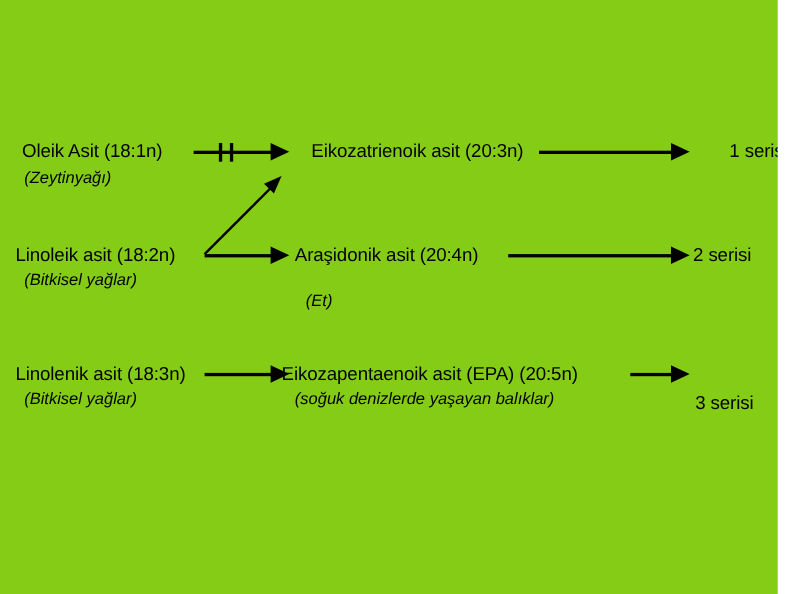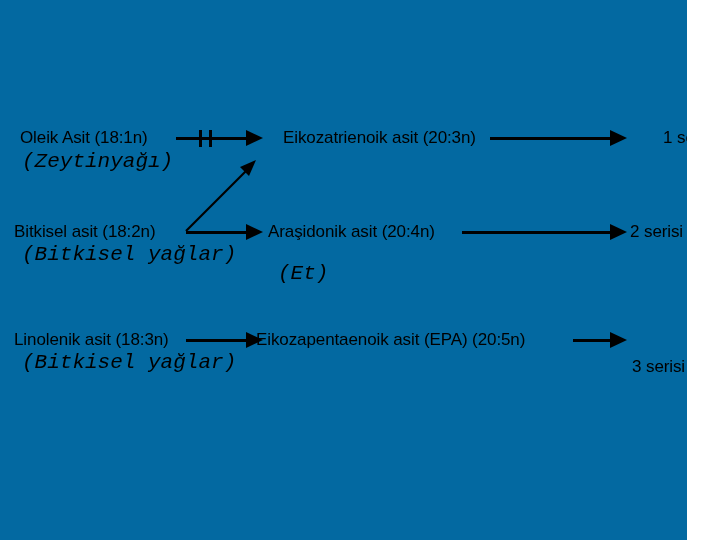--- a/index.html
+++ b/index.html
@@ -4,41 +4,42 @@
 <style>
   html, body {
     margin: 0;
     padding: 0;
     background: #ffffff;
   }
   #canvas {
     position: relative;
     width: 687px;
     height: 540px;
-    background: #0369a1;
+    background: #84cc16;
     overflow: hidden;
     font-family: "Liberation Sans", sans-serif;
     color: #000000;
+    padding-left: 20px;
   }
   .node {
     position: absolute;
     white-space: nowrap;
   }
   .primary {
     font-family: "Liberation Sans", sans-serif;
     font-size: 17px;
     font-weight: 400;
     letter-spacing: -0.1px;
     line-height: 20px;
     color: #000000;
   }
   .sub {
-    font-family: Liberation Mono, monospace;
+    font-family: Liberation Sans, sans-serif;
     font-style: italic;
-    font-size: 21px;
+    font-size: 15px;
     line-height: 18px;
     color: #000000;
     white-space: nowrap;
   }
   .arrow-line {
     position: absolute;
     background: #000000;
     height: 3px;
   }
   .arrow-head {
@@ -75,40 +76,41 @@
   <div class="inhibit-bar" style="left:199px; top:130px; height:17px;"></div>
   <div class="inhibit-bar" style="left:209px; top:130px; height:17px;"></div>
   <div class="arrow-head" style="left:246px; top:130px;"></div>
 
   <div class="node primary" style="left:268px; top:128px;margin-left:15px;">Eikozatrienoik asit (20:3n)</div>
 
   <div class="arrow-line" style="left:490px; top:137px; width:122px;"></div>
   <div class="arrow-head" style="left:610px; top:130px;"></div>
   <div class="node primary" style="left:663px; top:128px;">1 serisi</div>
 
-  <div class="node primary" style="left:14px; top:222px;">Bitkisel asit (18:2n)</div>
+  <div class="node primary" style="left:14px; top:222px;">Linoleik asit (18:2n)</div>
   <div class="node sub" style="left:22px; top:246px;">(Bitkisel yağlar)</div>
 
   <div class="arrow-line" style="left:186px; top:231px; width:62px;"></div>
   <div class="arrow-head" style="left:246px; top:224px;"></div>
 
   <div class="node primary" style="left:268px; top:222px;">Araşidonik asit (20:4n)</div>
   <div class="node sub" style="left:278px; top:265px;">(Et)</div>
 
   <div class="arrow-line" style="left:462px; top:231px; width:150px;"></div>
   <div class="arrow-head" style="left:610px; top:224px;"></div>
   <div class="node primary" style="left:630px; top:222px;">2 serisi</div>
 
   <div class="node primary" style="left:14px; top:330px;">Linolenik asit (18:3n)</div>
   <div class="node sub" style="left:22px; top:354px;">(Bitkisel yağlar)</div>
 
   <div class="arrow-line" style="left:186px; top:339px; width:62px;"></div>
   <div class="arrow-head" style="left:246px; top:332px;"></div>
 
   <div class="node primary" style="left:256px; top:330px;">Eikozapentaenoik asit (EPA) (20:5n)</div>
+  <div class="node sub" style="left:268px; top:354px;">(soğuk denizlerde yaşayan balıklar)</div>
 
   <div class="arrow-line" style="left:573px; top:339px; width:39px;"></div>
   <div class="arrow-head" style="left:610px; top:332px;"></div>
   <div class="node primary" style="left:632px; top:330px;margin-top:27px;">3 serisi</div>
 
   <svg class="diag-wrap" viewBox="0 0 720 540">
     <line x1="186" y1="231" x2="247" y2="170" stroke="#000000" stroke-width="2.2"></line>
     <polygon points="256,160 240,167 249,176" fill="#000000"></polygon>
   </svg>
 

